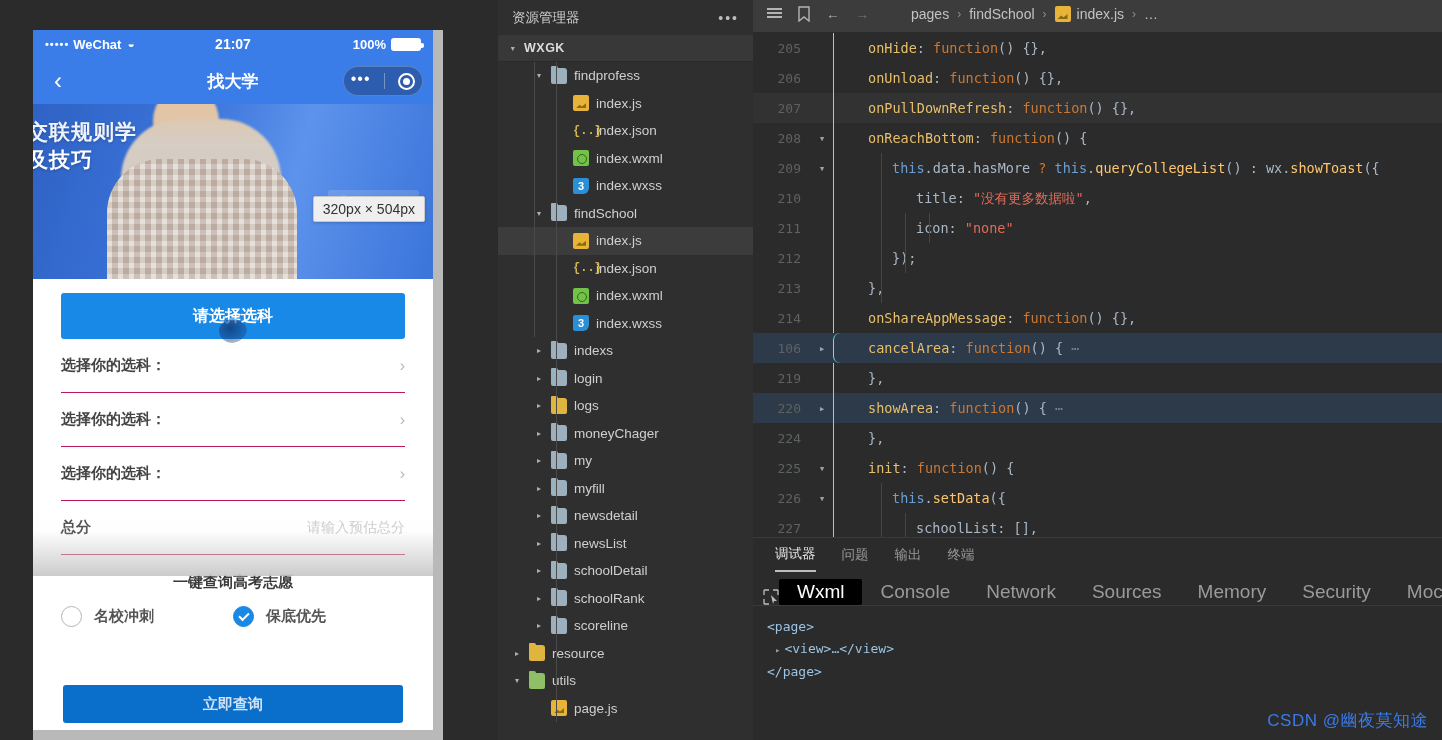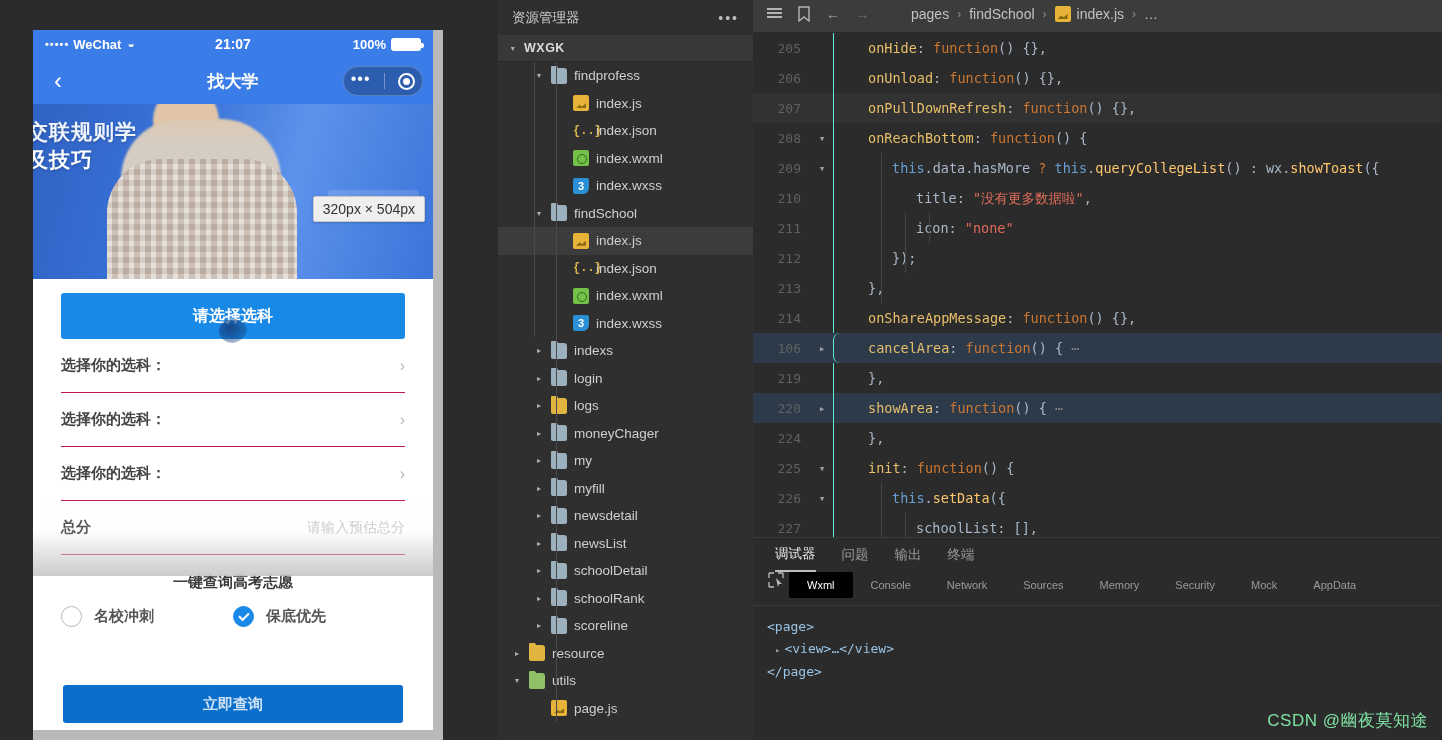--- a/index.html
+++ b/index.html
@@ -206,31 +206,31 @@
   .k-punc { color: #a9b7c6; }
   .k-op { color: #cc7832; }
   .k-dim { color: #808080; }
   .indent-guide { position: absolute; top: 0; bottom: 0; width: 1px; background: #414648; }
 
   
   .devtools { position: absolute; left: 0; right: 0; top: 537px; bottom: 0; background: #2b2b2b; border-top: 1px solid #3a3a3a; }
   .dt-tabs1 { height: 34px; display: flex; align-items: center; gap: 26px; padding: 0 22px; color: #9a9a9a; font-size: 13.5px; }
   .dt-tabs1 .t { cursor: pointer; height: 34px; display: flex; align-items: center; }
   .dt-tabs1 .t.act { color: #e8e8e8; border-bottom: 2px solid #bdbdbd; }
-  .dt-tabs2 { height: 34px; display: flex; align-items: flex-start; gap: 0; padding: 0 10px; color: #9a9a9a; font-size: 11px; border-bottom: 1px solid #3a3a3a;}
+  .dt-tabs2 { height: 34px; display: flex; align-items: flex-end; gap: 0; padding: 0 10px; color: #9a9a9a; font-size: 19px; border-bottom: 1px solid #3a3a3a;}
   .dt-tabs2 .t { cursor: pointer; padding: 0 18px; height: 26px; display: flex; align-items: center; border-radius: 2px; }
   .dt-tabs2 .t.act { background: #000; color: #fff; }
   .insp-ico { width: 26px; display: flex; align-items: center; justify-content: center; cursor: pointer; }
   .dt-body { padding: 10px 14px; font-family: "DejaVu Sans Mono","Liberation Mono", monospace; font-size: 13px; color: #9cc4e4; line-height: 22px; }
   .dt-body .arw { color: #9a9a9a; font-size: 9px; margin-right: 4px; }
   .dt-body .ind { padding-left: 8px; }
 
   .watermark {
     position: absolute; right: 14px; bottom: 8px;
-    color: #86efac; font-size: 17px; letter-spacing: .5px; opacity: .92;
+    color: #3b82f6; font-size: 17px; letter-spacing: .5px; opacity: .92;
   }
 </style>
 </head>
 <body>
 
 <div id="app">
 
   <div class="sim-wrap">
     <div class="sim-screen">
 

